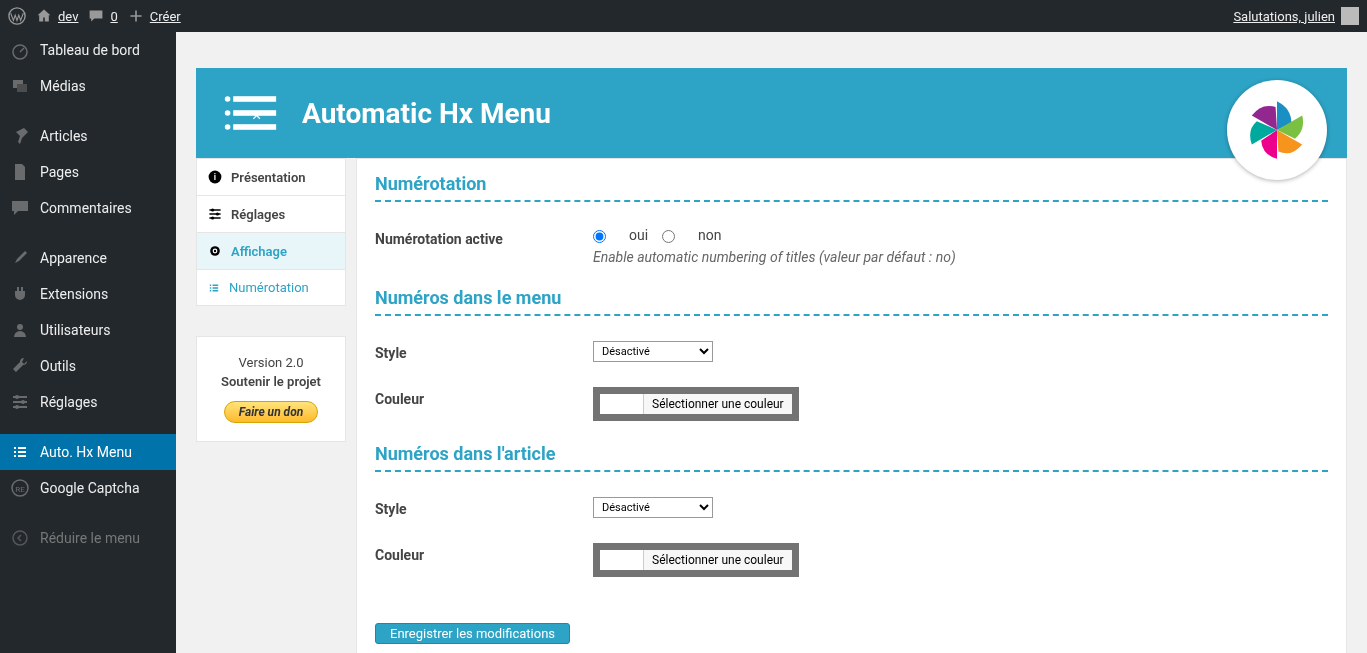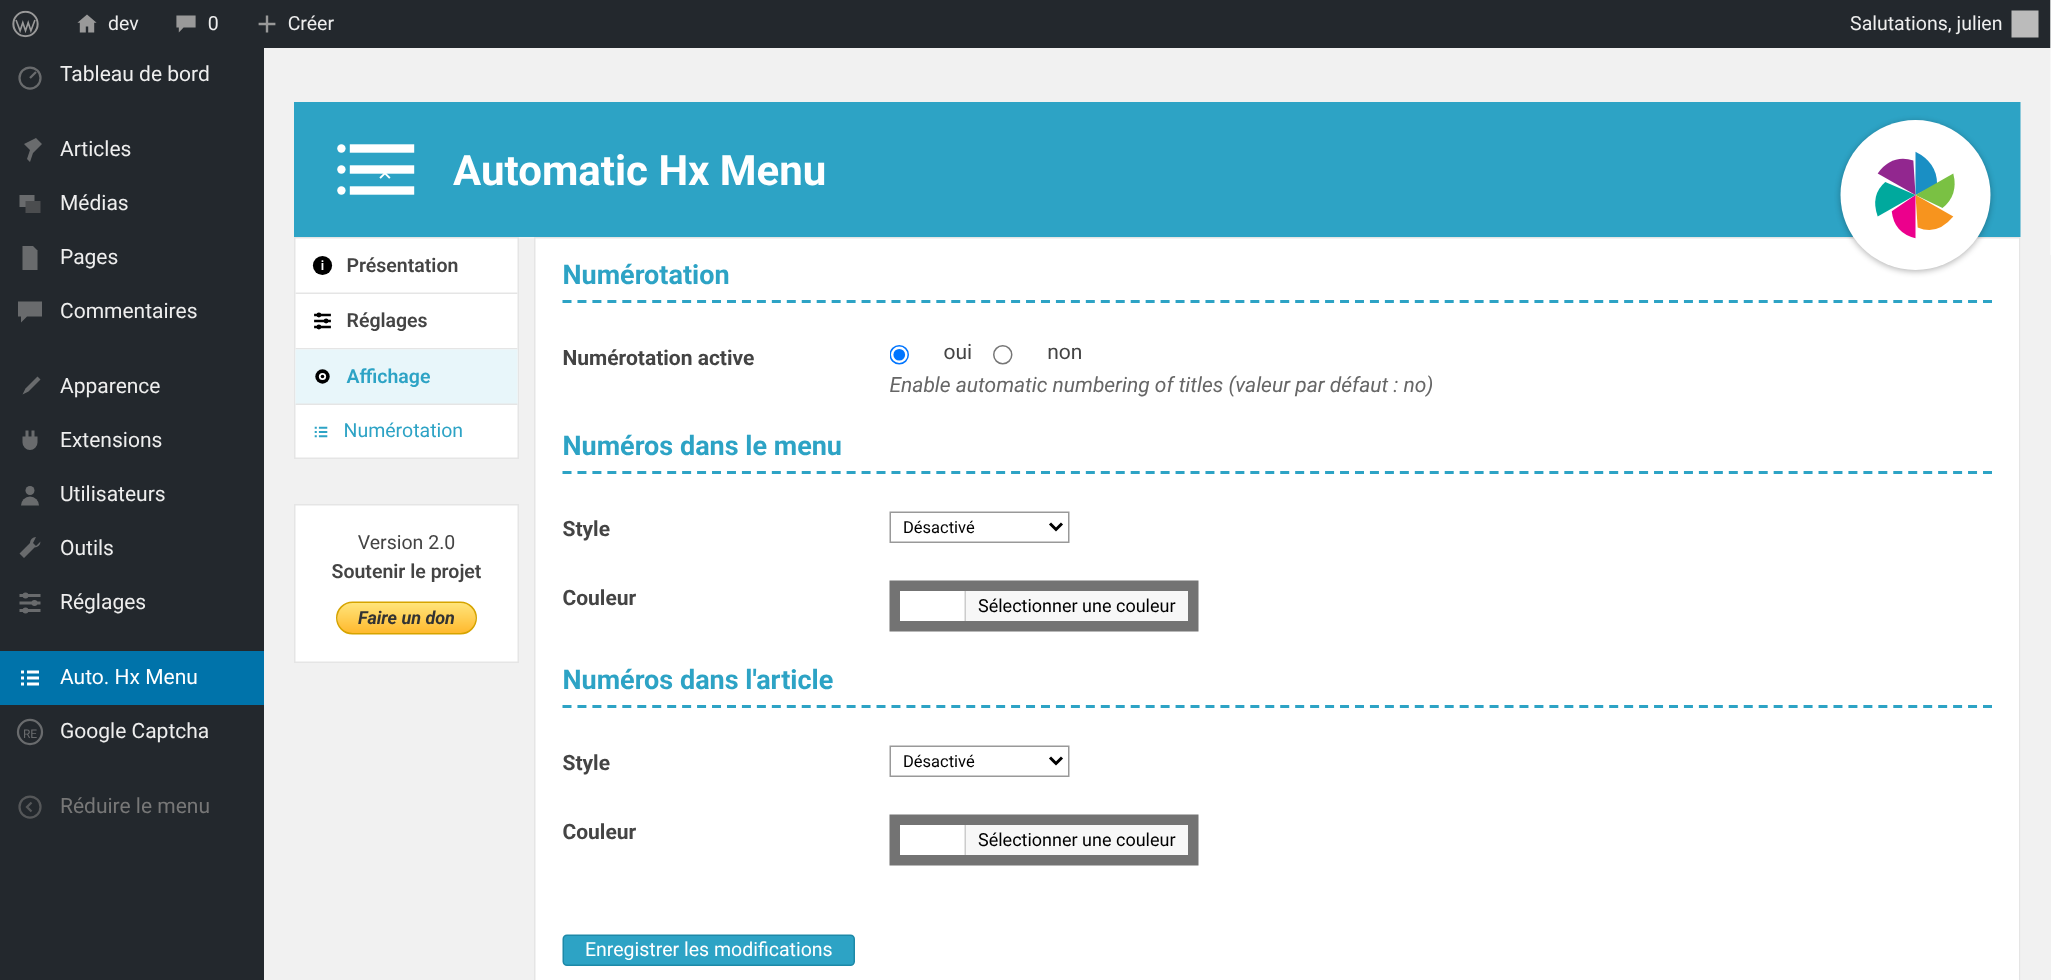--- a/index.html
+++ b/index.html
@@ -1,18 +1,18 @@
 <!DOCTYPE html>
 <html><head>
 <meta charset="utf-8">
 <style>
 * { margin: 0; padding: 0; box-sizing: border-box; font-family: -apple-system, BlinkMacSystemFont, "Segoe UI", Roboto, sans-serif; }
 body { background: #f1f1f1; font-size: 13px; color: #444; }
 .admin-bar { background: #23282d; height: 32px; display: flex; align-items: center; justify-content: space-between; padding: 0 8px; color: #eee; font-size: 13px; }
-.admin-bar-left, .admin-bar-right { display: flex; align-items: center; gap: 24px; }
+.admin-bar-left, .admin-bar-right { display: flex; align-items: center; gap: 10px; text-decoration: underline; }
 .admin-bar a { color: #eee; text-decoration: none; display: flex; align-items: center; gap: 6px; cursor: pointer; }
 .main { display: flex; }
 .sidebar { width: 176px; background: #23282d; color: #eee; min-height: calc(100vh - 32px); }
 .sidebar-item { display: flex; align-items: center; gap: 10px; padding: 8px 10px; cursor: pointer; color: #eee; font-size: 14px; position: relative; }
 .sidebar-item.active { background: #0073aa; color: #fff; }
 .sidebar-item.active::after { content: ""; position: absolute; right: -8px; top: 50%; transform: translateY(-50%); border: 8px solid transparent; border-right-color: #f1f1f1; }
 .sidebar-item.sep-top { margin-top: 14px; }
 .sidebar-icon { width: 20px; height: 20px; opacity: 0.6; display: flex; align-items: center; justify-content: center; }
 .sidebar-item.active .sidebar-icon { opacity: 1; }
 .content { flex: 1; padding: 20px 20px 40px 20px; }
@@ -87,36 +87,36 @@
   <div class="sidebar">
     <div class="sidebar-item">
       <span class="sidebar-icon">
           <svg width="20" height="20" viewBox="0 0 20 20" fill="#999">
             <circle cx="10" cy="12" r="7" fill="none" stroke="#999" stroke-width="1.5"></circle>
             <path d="M10 12l4-4" stroke="#999" stroke-width="1.5"></path>
           </svg>
         </span>
       <span>Tableau de bord</span>
     </div>
-    <div class="sidebar-item sep-top">
-      <span class="sidebar-icon">
-          <svg width="20" height="20" viewBox="0 0 20 20" fill="#999">
-            <path d="M14 2l4 4-6 6-2 6-2-2 2-6-4-4z"></path>
-          </svg>
-        </span>
-      <span>Articles</span>
-    </div>
     <div class="sidebar-item">
       <span class="sidebar-icon">
           <svg width="20" height="20" viewBox="0 0 20 20" fill="#999">
             <rect x="3" y="4" width="10" height="8"></rect>
             <rect x="7" y="8" width="10" height="8" fill="#666"></rect>
           </svg>
         </span>
       <span>Médias</span>
+    </div>
+    <div class="sidebar-item sep-top">
+      <span class="sidebar-icon">
+          <svg width="20" height="20" viewBox="0 0 20 20" fill="#999">
+            <path d="M14 2l4 4-6 6-2 6-2-2 2-6-4-4z"></path>
+          </svg>
+        </span>
+      <span>Articles</span>
     </div>
     <div class="sidebar-item">
       <span class="sidebar-icon">
           <svg width="20" height="20" viewBox="0 0 20 20" fill="#999">
             <path d="M5 2h7l3 3v13H5z"></path>
           </svg>
         </span>
       <span>Pages</span>
     </div>
     <div class="sidebar-item">

